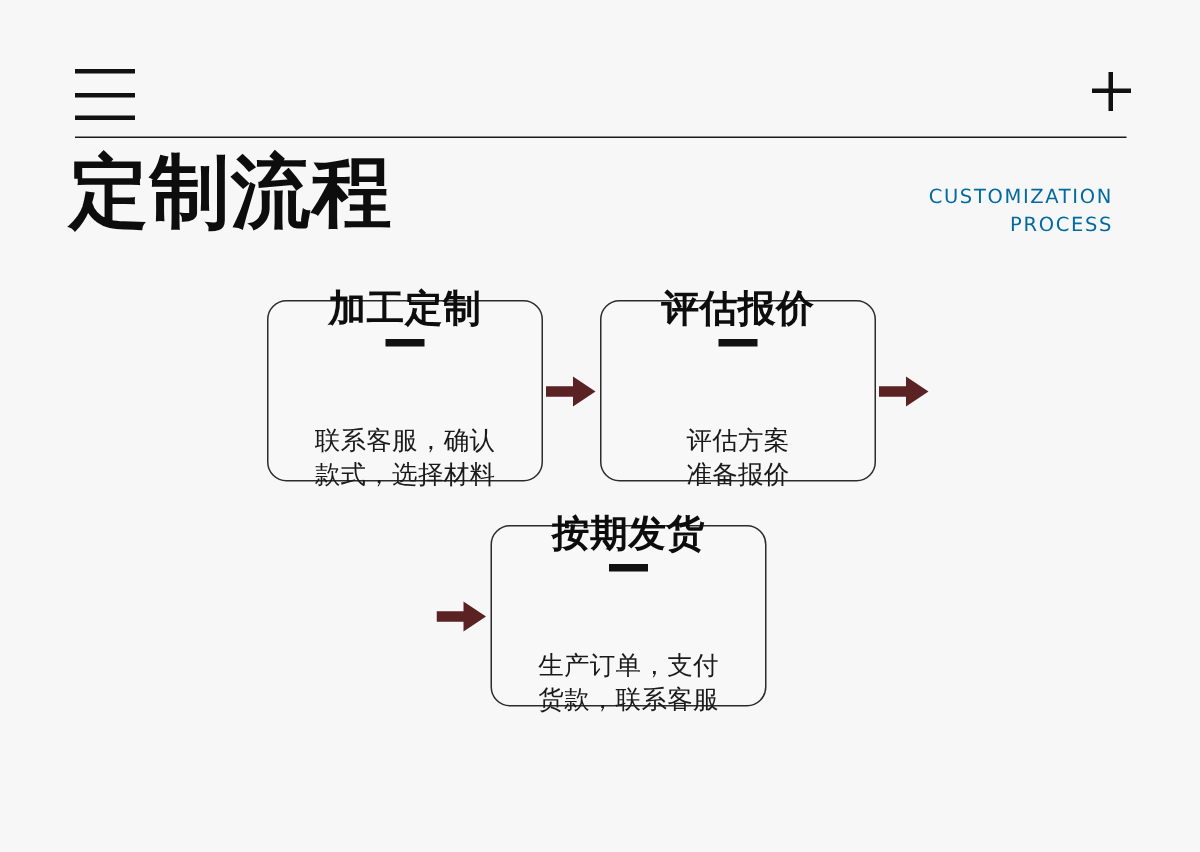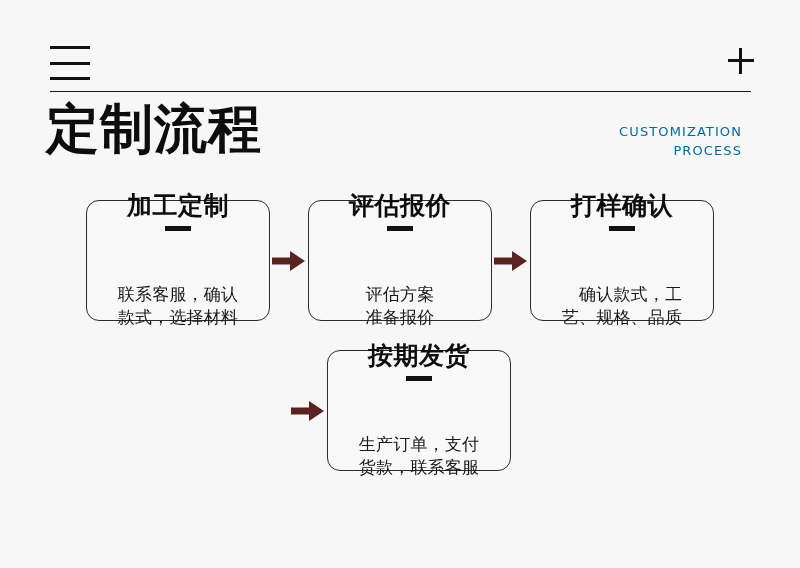--- a/index.html
+++ b/index.html
@@ -220,26 +220,20 @@
         <div class="card-desc">评估方案
 准备报价</div>
       </div>
 
       <div class="arrow">
         <svg width="34" height="22" viewBox="0 0 34 22">
           <path d="M0 7.5 H18 V1 L33 11 L18 21 V14.5 H0 Z" fill="#5a2222"></path>
         </svg>
       </div>
 
-      <div class="card">
-        <div class="card-title">打样确认</div>
-        <div class="card-divider"></div>
-        <div class="card-desc">确认款式，工
-艺、规格、品质</div>
-      </div>
 
     </div>
 
     <div class="flow-row row-2">
 
 
       <div class="arrow">
         <svg width="34" height="22" viewBox="0 0 34 22">
           <path d="M0 7.5 H18 V1 L33 11 L18 21 V14.5 H0 Z" fill="#5a2222"></path>
         </svg>

